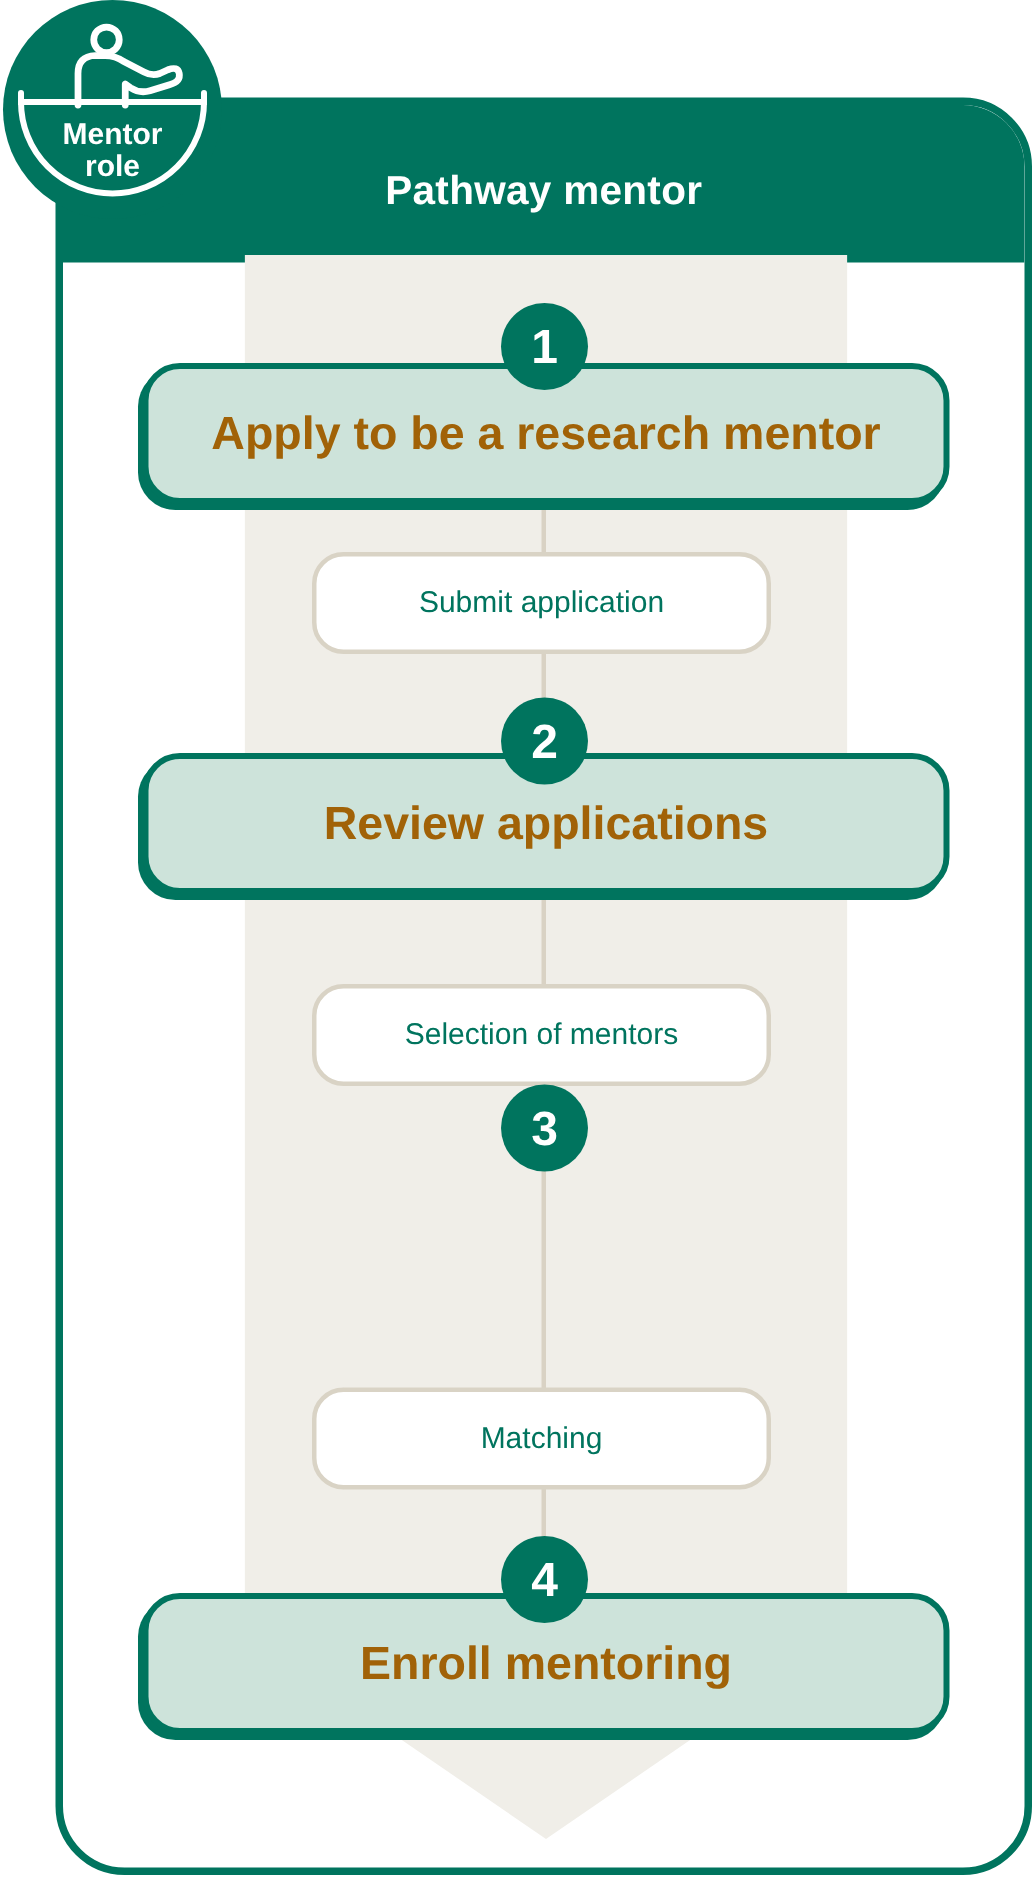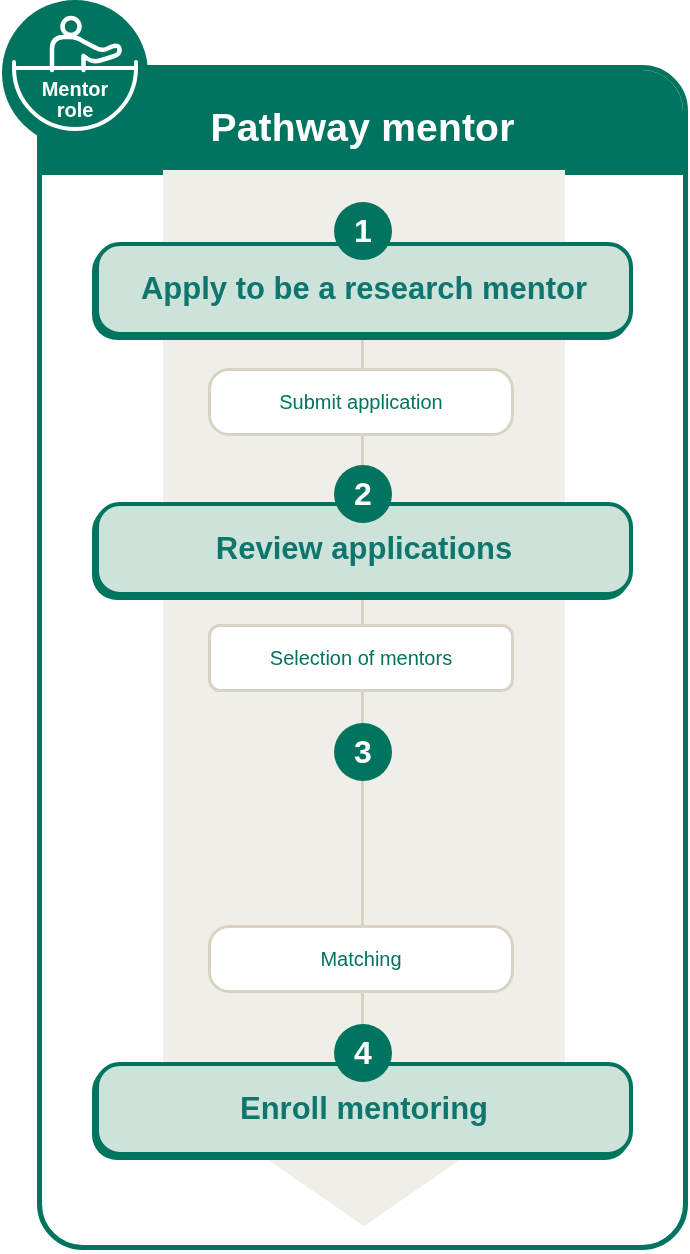--- a/index.html
+++ b/index.html
@@ -31,21 +31,21 @@
     background: #00745e;
     display: flex;
     align-items: center;
     justify-content: center;
     padding-top: 10px;
     box-sizing: border-box;
   }
   .card-header h1 {
     margin: 0;
     color: #ffffff;
-    font-size: 39px;
+    font-size: 27px;
     font-weight: bold;
     letter-spacing: 0.2px;
   }
 
   
   .arrow-band {
     position: absolute;
     left: 163px; top: 170px;
     width: 402px; height: 1056px;
     background: #f0eee8;
@@ -73,38 +73,38 @@
     border-radius: 21px;
     display: flex;
     align-items: center;
     justify-content: center;
     color: #00745e;
     font-size: 20px;
     font-weight: 500;
     z-index: 3;
   }
   .subbox.sb1 { top: 368px; }
-  .subbox.sb2 { top: 624px; border-radius: 12px; }
+  .subbox.sb2 { top: 656px; }
   .subbox.sb3 { top: 925px; }
 
   
   .stepbox {
     position: absolute;
     left: 95px;
     width: 538px;
     box-sizing: border-box;
     background: #cde3da;
     border: 4px solid #00745e;
     border-radius: 25px;
     box-shadow: -3px 4px 0 0 #00745e;
     display: flex;
     align-items: center;
     justify-content: center;
     text-align: center;
-    color: #0f766e;
+    color: #a16207;
     font-size: 31px;
     font-weight: bold;
     line-height: 1.25;
     white-space: pre-line;
     z-index: 4;
   }
   .stepbox.b1 { top: 242px; height: 94px; }
   .stepbox.b2 { top: 502px; height: 94px; }
   .stepbox.b3 { top: 762px; height: 137px; }
   .stepbox.b4 { top: 1062px; height: 94px; }

